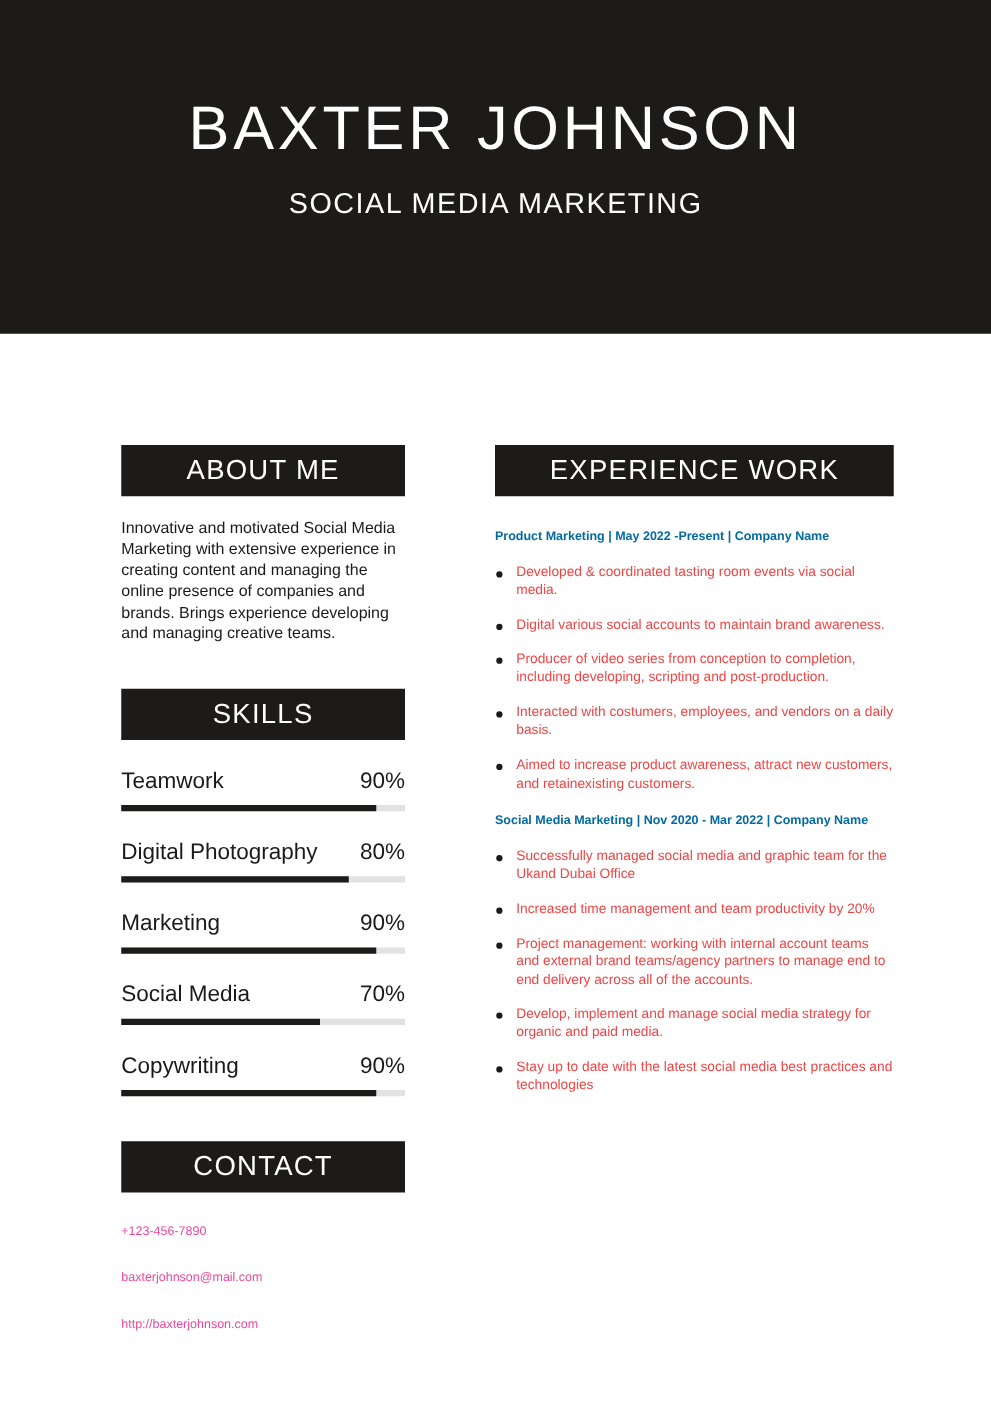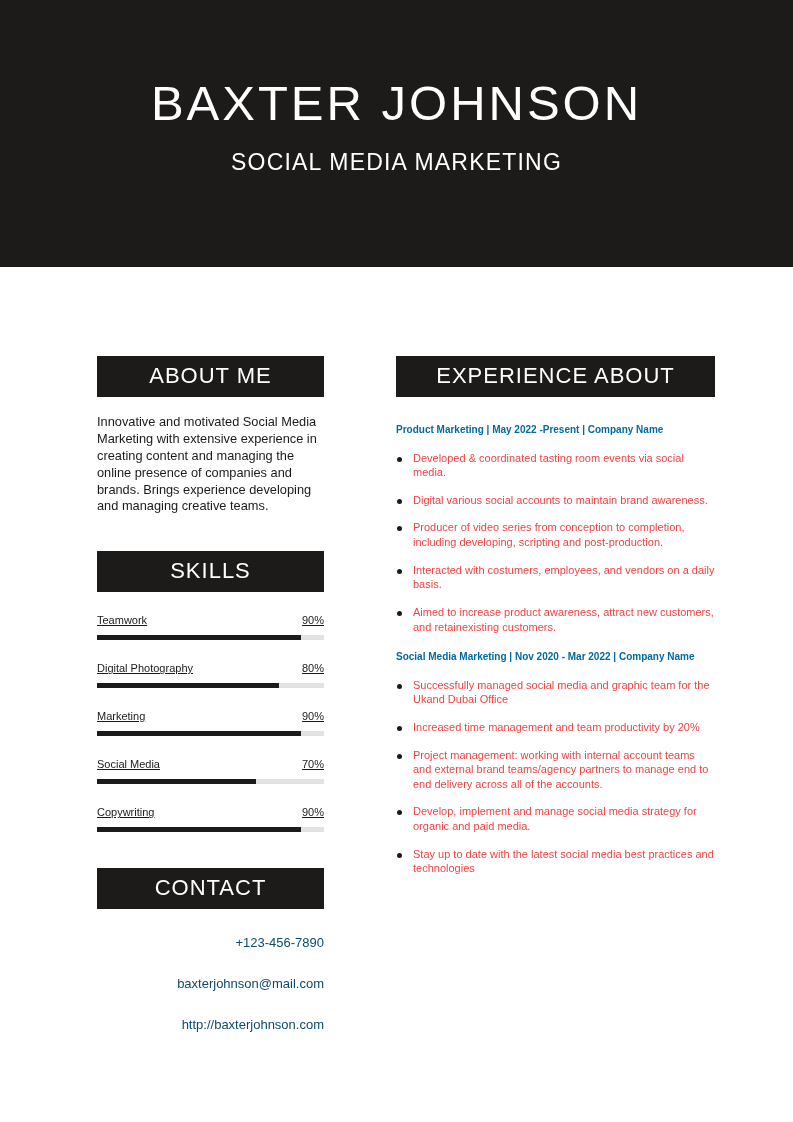--- a/index.html
+++ b/index.html
@@ -95,23 +95,22 @@
   .skill {
     margin-top: 22px;
   }
   .skill:first-child {
     margin-top: 25px;
   }
   .skill-row {
     display: flex;
     justify-content: space-between;
     align-items: flex-end;
-    font-size: 11px;
+    font-size: 18px;
     margin-bottom: 9px;
-    text-decoration: underline;
   }
   .skill-name { color: #1a1a1a; }
   .skill-pct { color: #1a1a1a; }
   .bar-track {
     position: relative;
     width: 100%;
     height: 5px;
     background: #e2e2e2;
   }
   .bar-fill {
@@ -119,24 +118,23 @@
     left: 0;
     top: 0;
     height: 5px;
     background: #1c1b1a;
   }
   
   .contact {
     margin-top: 36px;
   }
   .contact-item {
-    font-size: 13px;
-    color: #0c4a6e;
+    font-size: 10px;
+    color: #ec4899;
     margin-top: 26px;
-    text-align: right;
   }
   .contact-item:first-of-type {
     margin-top: 27px;
   }
   
   .job {
     margin-top: 26px;
   }
   .job-title {
     font-size: 10px;
@@ -246,21 +244,21 @@
       <div class="contact">
         <div class="section-title">CONTACT</div>
         <div class="contact-item">+123-456-7890</div>
         <div class="contact-item">baxterjohnson@mail.com</div>
         <div class="contact-item">http://baxterjohnson.com</div>
       </div>
 
     </div>
 
     <div class="col-right">
-      <div class="section-title right">EXPERIENCE ABOUT</div>
+      <div class="section-title right">EXPERIENCE WORK</div>
 
       <div class="job">
         <div class="job-title">Product Marketing | May 2022 -Present | Company Name</div>
         <ul class="bullets">
           <li>Developed &amp; coordinated tasting room events via social media.</li>
           <li>Digital various social accounts to maintain brand awareness.</li>
           <li>Producer of video series from conception to completion, including developing, scripting and post-production.</li>
           <li>Interacted with costumers, employees, and vendors on a daily basis.</li>
           <li>Aimed to increase product awareness, attract new customers, and retainexisting customers.</li>
         </ul>

